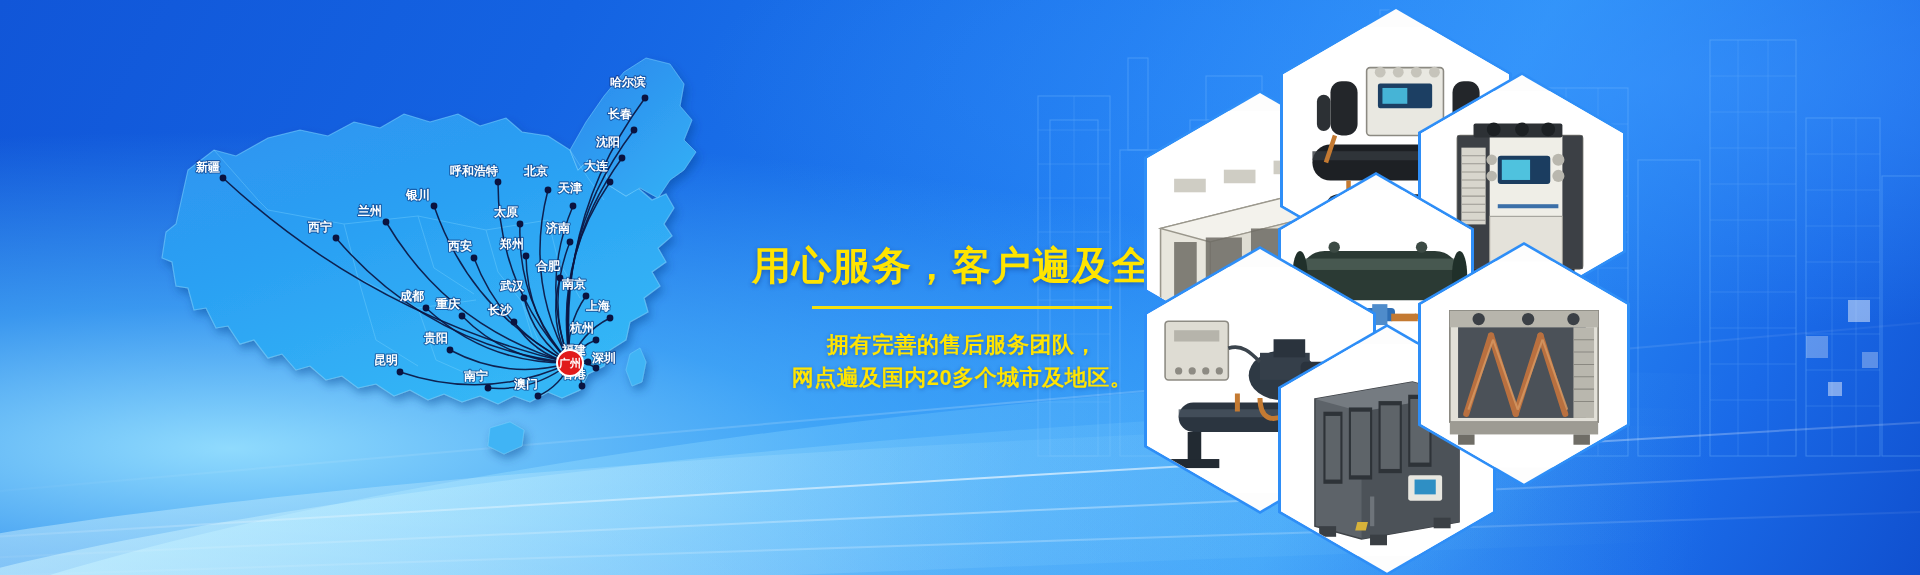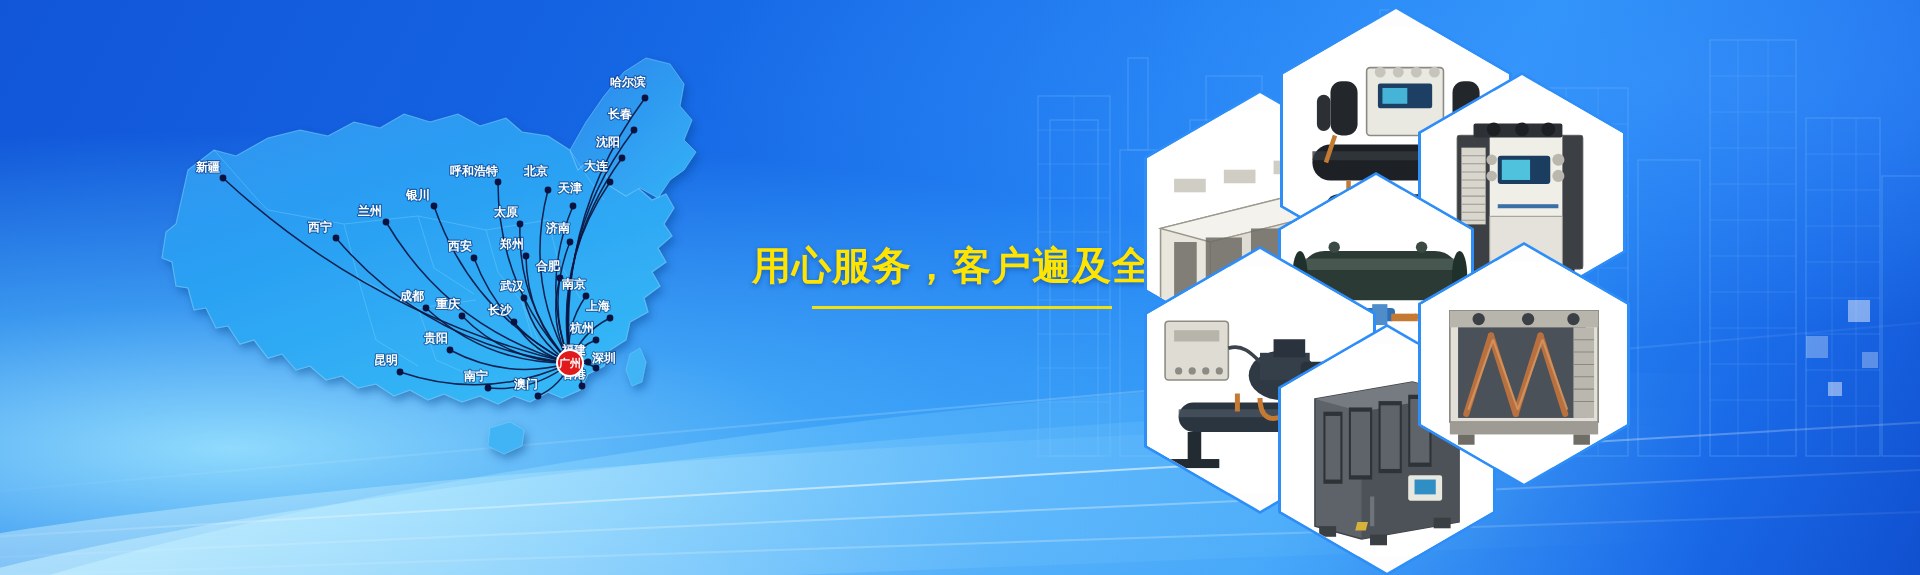--- a/index.html
+++ b/index.html
@@ -346,20 +346,22 @@
           <circle class="hub-ring" cx="452" cy="353" r="13"></circle>
           <text class="hub-label" x="452" y="357" text-anchor="middle">广州</text>
         </g>
     </svg>
   </div>
 
   <div id="copy">
     <div id="headline">用心服务，客户遍及全国</div>
     <div id="rule"></div>
     <div id="sub">
+      <div>拥有完善的售后服务团队，</div>
+      <div>网点遍及国内20多个城市及地区。</div>
     </div>
   </div>
 
   <div id="hexes">
       <div class="hex ring" style="left: -6px; top: 96px; width: 232px; height: 267.89px;">
         <div class="inner">
           <svg viewBox="0 0 100 100" preserveAspectRatio="xMidYMid meet">
       <rect x="0" y="0" width="100" height="100" fill="#ffffff"></rect>
       <g transform="translate(4,30)">
         <polygon points="2,22 74,4 96,10 96,56 24,68 2,60" fill="#e8e6dd" stroke="#9a978c" stroke-width=".7"></polygon>

